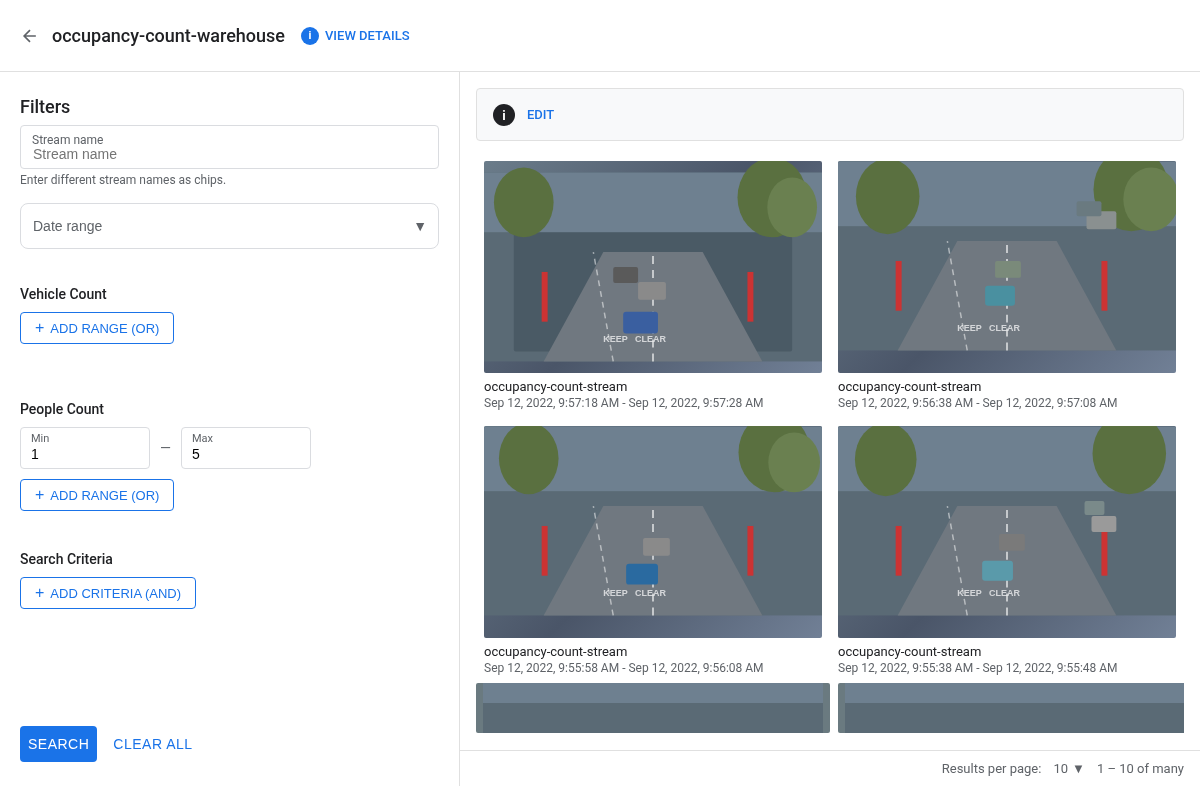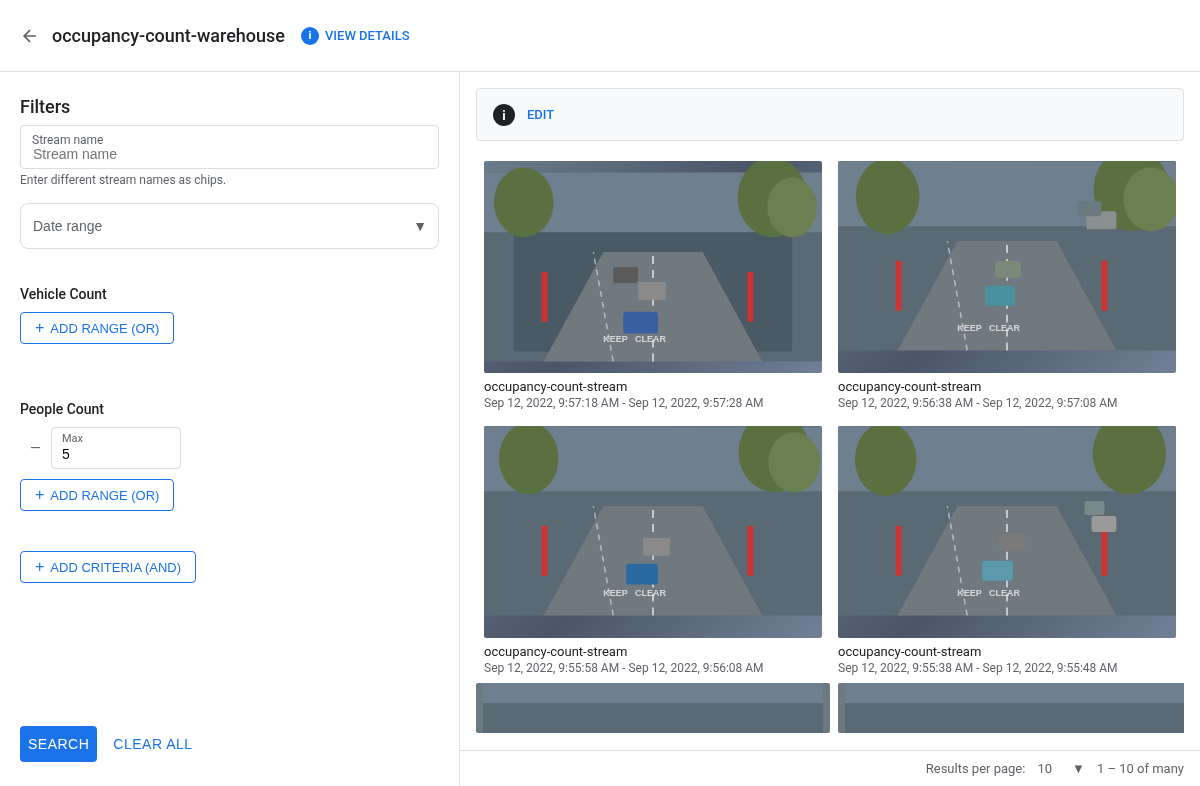--- a/index.html
+++ b/index.html
@@ -108,33 +108,38 @@
       <div class="section-label">Vehicle Count</div>
       <button class="add-range-btn">
         <span class="plus">+</span>
         <span>ADD RANGE (OR)</span>
       </button>
     </div>
 
     <div class="range-section">
       <div class="section-label">People Count</div>
       <div class="min-max-row">
+        <div class="range-input-wrapper">
+          <span class="range-input-label">Min</span>
+          <input class="range-input" type="text" value="1" style="">
+        </div>
         <span class="range-dash">—</span>
         <div class="range-input-wrapper">
           <span class="range-input-label">Max</span>
           <input class="range-input" type="text" value="5" style="">
         </div>
       </div>
       <button class="add-range-btn">
         <span class="plus">+</span>
         <span>ADD RANGE (OR)</span>
       </button>
     </div>
 
     <div class="search-criteria-section">
+      <div class="section-label">Search Criteria</div>
       <button class="add-range-btn">
         <span class="plus">+</span>
         <span>ADD CRITERIA (AND)</span>
       </button>
     </div>
 
     <div style="flex:1;"></div>
 
     <div class="sidebar-footer">
       <button class="search-btn">SEARCH</button>
@@ -275,21 +280,21 @@
           <svg width="100%" height="50" viewBox="0 0 340 50">
               <rect width="340" height="50" fill="#5a6a75"></rect>
               <rect x="0" y="0" width="340" height="20" fill="#6e8090"></rect>
             </svg>
         </div>
       </div>
     </div>
 
     <div class="bottom-strip">
       <span class="results-label">Results per page:</span>
-      <span style="display:flex;align-items:center;gap:20px;cursor:pointer;">
+      <span style="display:flex;align-items:center;gap:4px;cursor:pointer;">
         <span>10</span>
         <span>▼</span>
       </span>
       <span class="results-count">1 – 10 of many</span>
     </div>
 
   </div>
 </div>
 
 </body></html>

